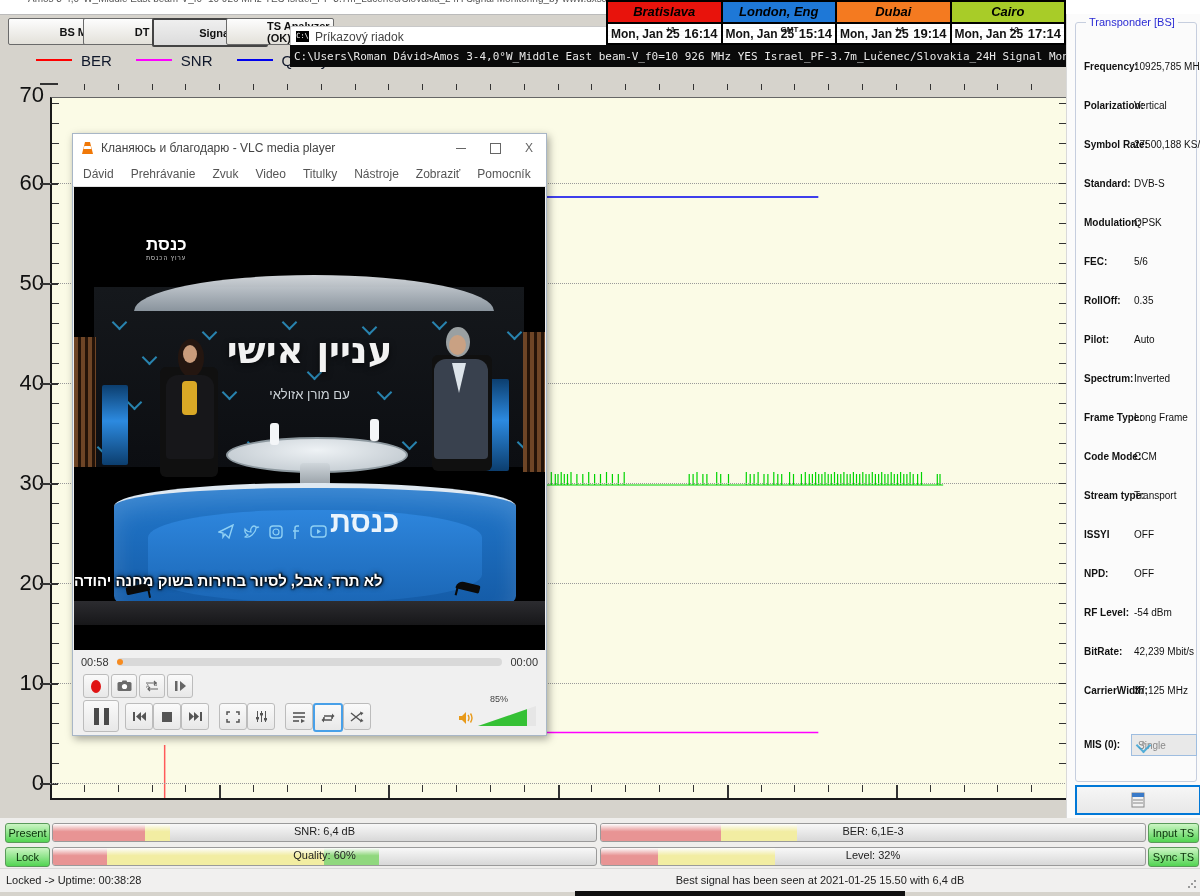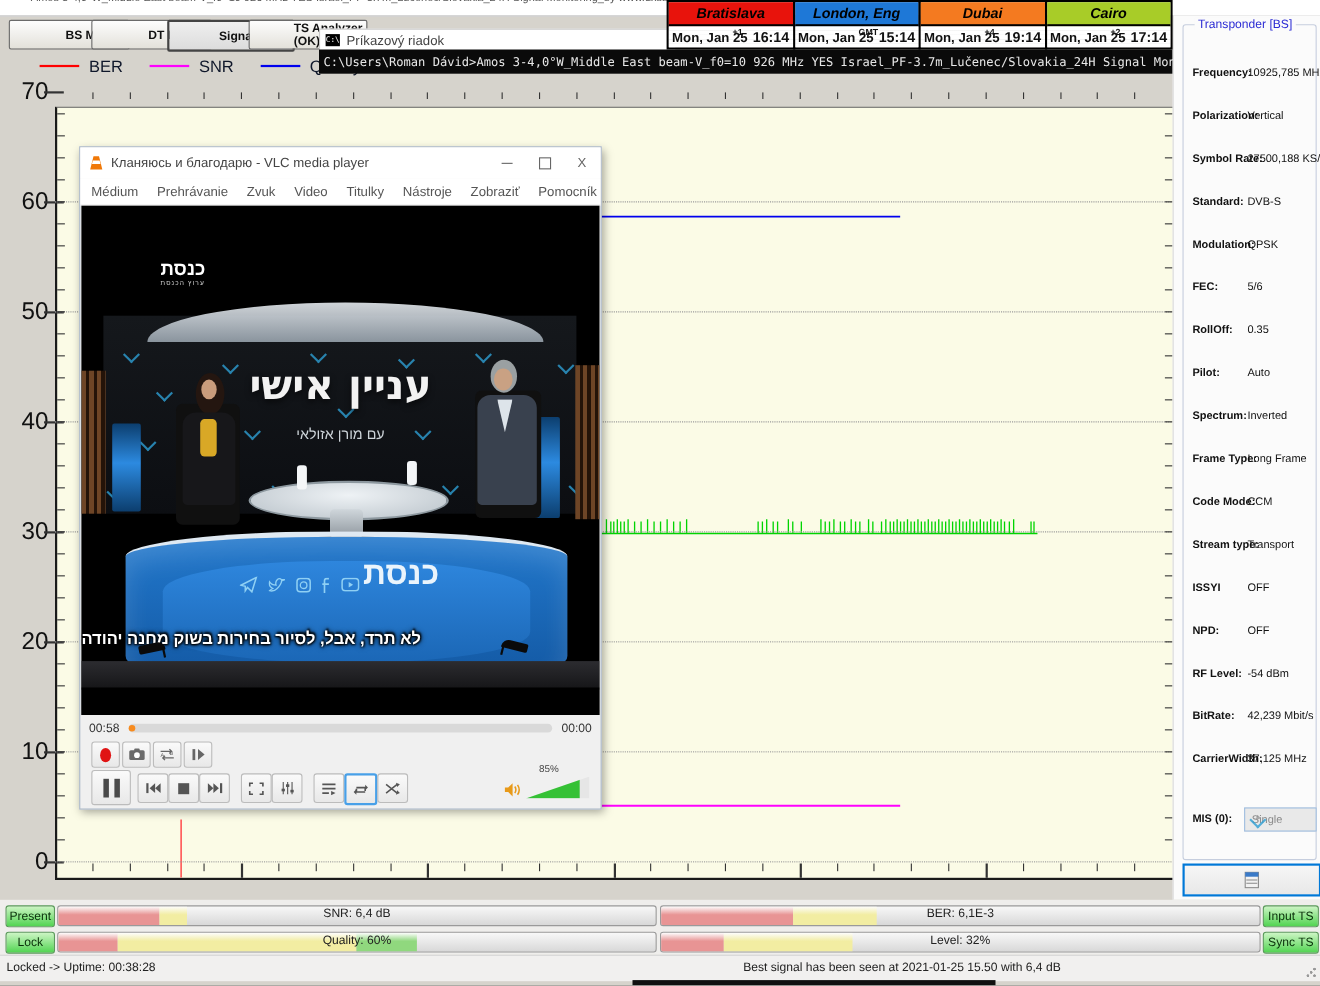--- a/index.html
+++ b/index.html
@@ -127,21 +127,21 @@
 
   <div class="abs chartzone">
     <div class="abs plot" id="plot"></div>
     <div id="ylabels"></div>
     <svg class="abs" id="chartsvg" style="left:52px;top:84px;" width="1015" height="700" viewBox="0 0 1015 700">
         <line x1="30" y1="99" x2="766.325" y2="99" stroke="#0000ee" stroke-width="1.6"></line>
         <line x1="30" y1="634.5" x2="766.325" y2="634.5" stroke="#ff00ff" stroke-width="1.6"></line>
         <path d="M30 387 L891.17 387 M499.3 387 L499.3 374 M503.3 387 L503.3 376 M506.0 387 L506.0 376 M509.2 387 L509.2 374 M512.3 387 L512.3 376 M515.5 387 L515.5 376 M519.0 387 L519.0 374 M524.9 387 L524.9 376 M530.8 387 L530.8 376 M536.7 387 L536.7 374 M542.6 387 L542.6 376 M548.5 387 L548.5 376 M554.5 387 L554.5 374 M560.4 387 L560.4 376 M566.3 387 L566.3 376 M572.2 387 L572.2 374 M637.2 387 L637.2 376 M641.1 387 L641.1 376 M645.0 387 L645.0 374 M650.9 387 L650.9 376 M654.9 387 L654.9 376 M664.7 387 L664.7 374 M668.7 387 L668.7 376 M676.5 387 L676.5 376 M694.3 387 L694.3 374 M698.2 387 L698.2 376 M702.1 387 L702.1 376 M706.1 387 L706.1 374 M712.0 387 L712.0 376 M715.9 387 L715.9 376 M721.8 387 L721.8 374 M725.8 387 L725.8 376 M729.7 387 L729.7 376 M737.6 387 L737.6 374 M741.5 387 L741.5 376 M749.4 387 L749.4 376 M753.3 387 L753.3 374 M757.3 387 L757.3 376 M760.4 387 L760.4 376 M763.6 387 L763.6 374 M766.7 387 L766.7 376 M769.9 387 L769.9 376 M773.0 387 L773.0 374 M776.2 387 L776.2 376 M779.3 387 L779.3 376 M782.5 387 L782.5 374 M785.6 387 L785.6 376 M788.8 387 L788.8 376 M791.9 387 L791.9 374 M795.1 387 L795.1 376 M798.2 387 L798.2 376 M801.4 387 L801.4 374 M804.5 387 L804.5 376 M807.7 387 L807.7 376 M810.8 387 L810.8 374 M814.0 387 L814.0 376 M817.1 387 L817.1 376 M820.3 387 L820.3 374 M823.4 387 L823.4 376 M826.6 387 L826.6 376 M829.7 387 L829.7 374 M832.9 387 L832.9 376 M836.0 387 L836.0 376 M839.2 387 L839.2 374 M842.3 387 L842.3 376 M845.5 387 L845.5 376 M848.6 387 L848.6 374 M851.8 387 L851.8 376 M854.9 387 L854.9 376 M858.1 387 L858.1 374 M861.2 387 L861.2 376 M865.6 387 L865.6 376 M869.5 387 L869.5 374 M885.3 387 L885.3 376 M888.0 387 L888.0 376" stroke="#00d400" stroke-width="1.2" fill="none"></path>
         <line x1="112.665" y1="700" x2="112.665" y2="647" stroke="#ff5a5a" stroke-width="1.5"></line>
       </svg>
-  <div class="ylab" style="left: 2px; top: 56px;">70</div>
+  <div class="ylab" style="left: 2px; top: 68px;">70</div>
       <div class="tick" style="left: 40px; top: 69px; width: 18px; height: 2px;"></div>
       <div class="ylab" style="left: 2px; top: 156px;">60</div>
       <div class="tick" style="left: 40px; top: 169px; width: 18px; height: 2px;"></div>
       <div class="grid" style="left: 50px; width: 1015px; top: 169px;"></div>
       <div class="ylab" style="left: 2px; top: 256px;">50</div>
       <div class="tick" style="left: 40px; top: 269px; width: 18px; height: 2px;"></div>
       <div class="grid" style="left: 50px; width: 1015px; top: 269px;"></div>
       <div class="ylab" style="left: 2px; top: 356px;">40</div>
       <div class="tick" style="left: 40px; top: 369px; width: 18px; height: 2px;"></div>
       <div class="grid" style="left: 50px; width: 1015px; top: 369px;"></div>
@@ -457,21 +457,21 @@
         <span class="winbtn">
             <span class="minbar"></span>
           </span>
         <span class="winbtn">
             <span class="maxsq"></span>
           </span>
         <span class="winbtn">X</span>
       </span>
     </div>
     <div class="vlcmenu" id="vlcmenu">
-        <span>Médium</span>
+        <span>Dávid</span>
         <span>Prehrávanie</span>
         <span>Zvuk</span>
         <span>Video</span>
         <span>Titulky</span>
         <span>Nástroje</span>
         <span>Zobraziť</span>
         <span>Pomocník</span>
       </div>
 
     <div class="video">

